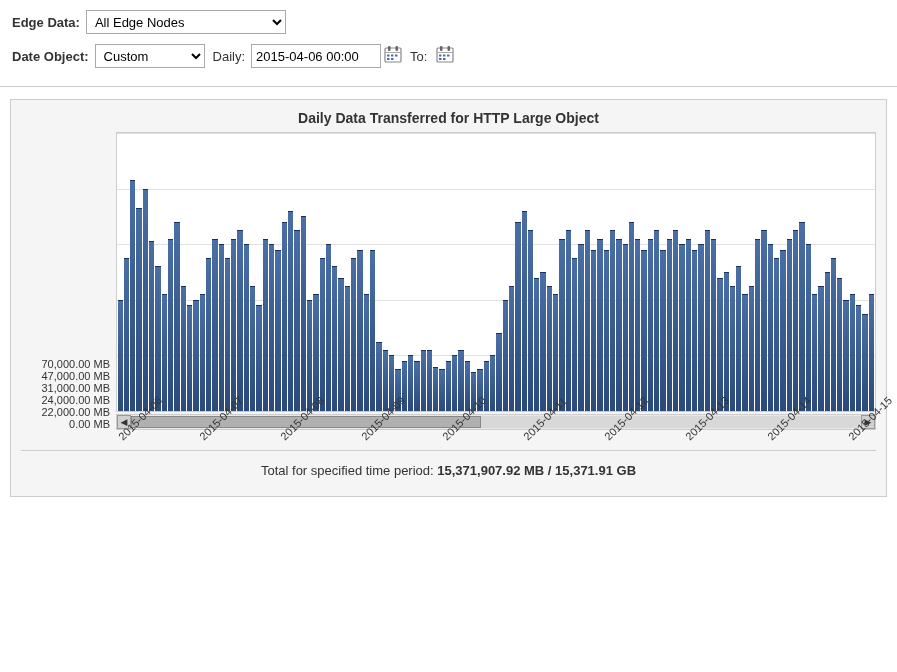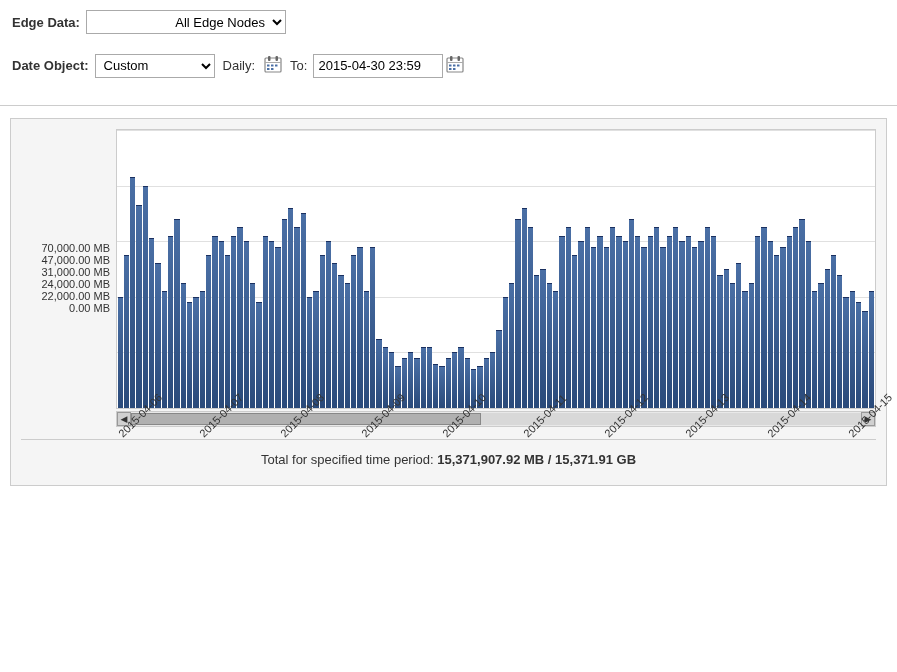--- a/index.html
+++ b/index.html
@@ -27,44 +27,43 @@
     }
     select, input[type="text"] {
       border: 1px solid #aaa;
       background: #fff;
       padding: 2px 4px;
       font-size: 13px;
       height: 24px;
     }
     .edge-nodes-select {
       width: 200px;
-      text-align: right;
     }
     .date-range-select {
-      width: 120px;
+      width: 110px;
     }
     .date-input {
       width: 130px;
     }
     .cal-icon {
       display: inline-block;
       width: 20px;
       height: 20px;
       margin-left: 3px;
       cursor: pointer;
       vertical-align: middle;
       position: relative;
       top: -1px;
     }
     .cal-icon svg {
       width: 18px;
       height: 18px;
     }
     .to-label {
-      margin: 14px 6px;
+      margin: 4px 6px;
     }
     .from-label {
       margin: 0 6px 0 8px;
     }
     .chart-container {
       margin: 12px 10px 10px 10px;
       border: 1px solid #ccc;
       background: #f5f5f5;
       padding: 10px 10px 10px 10px;
     }
@@ -75,21 +74,21 @@
       margin-bottom: 6px;
     }
     .chart-area {
       display: flex;
       flex-direction: row;
       align-items: stretch;
     }
     .y-axis {
       display: flex;
       flex-direction: column;
-      justify-content: center;
+      justify-content: flex-end;
       align-items: flex-end;
       padding-right: 6px;
       width: 95px;
       flex-shrink: 0;
     }
     .y-label {
       font-size: 11px;
       color: #333;
       white-space: nowrap;
     }
@@ -175,21 +174,21 @@
       color: #333;
       transform: rotate(-45deg);
       transform-origin: top left;
       white-space: nowrap;
     }
     .total-bar {
       text-align: center;
       font-size: 13px;
       padding: 12px 0 8px 0;
       border-top: 1px solid #ccc;
-      margin-top: 12px;
+      margin-top: 20px;
     }
     .total-label {
       font-weight: normal;
     }
     .total-value {
       font-weight: bold;
     }
   </style>
 </head>
 <body>
@@ -203,52 +202,53 @@
   </div>
   <div class="control-row">
     <span class="control-label">Date Object:</span>
     <select class="date-range-select">
       <option selected="">Custom</option>
       <option>Last 7 Days</option>
       <option>Last 30 Days</option>
       <option>Last 90 Days</option>
     </select>
     <span class="from-label">Daily:</span>
+    <input type="text" class="date-input" value="2015-04-06 00:00" style="">
     <span class="cal-icon">
       <svg viewBox="0 0 18 18" xmlns="http://www.w3.org/2000/svg">
         <rect x="1" y="3" width="16" height="14" rx="1" fill="#fff" stroke="#888" stroke-width="1.2"></rect>
         <rect x="4" y="1" width="2.5" height="5" rx="1" fill="#666"></rect>
         <rect x="11.5" y="1" width="2.5" height="5" rx="1" fill="#666"></rect>
         <line x1="1" y1="7.5" x2="17" y2="7.5" stroke="#aaa" stroke-width="1"></line>
         <rect x="3" y="9.5" width="2.5" height="2" rx="0.3" fill="#4a6fa5"></rect>
         <rect x="7" y="9.5" width="2.5" height="2" rx="0.3" fill="#4a6fa5"></rect>
         <rect x="11" y="9.5" width="2.5" height="2" rx="0.3" fill="#4a6fa5"></rect>
         <rect x="3" y="13" width="2.5" height="2" rx="0.3" fill="#4a6fa5"></rect>
         <rect x="7" y="13" width="2.5" height="2" rx="0.3" fill="#4a6fa5"></rect>
       </svg>
     </span>
     <span class="to-label">To:</span>
-    <input type="text" class="date-input" value="2015-04-30 23:59" style="">
     <span class="cal-icon">
       <svg viewBox="0 0 18 18" xmlns="http://www.w3.org/2000/svg">
         <rect x="1" y="3" width="16" height="14" rx="1" fill="#fff" stroke="#888" stroke-width="1.2"></rect>
         <rect x="4" y="1" width="2.5" height="5" rx="1" fill="#666"></rect>
         <rect x="11.5" y="1" width="2.5" height="5" rx="1" fill="#666"></rect>
         <line x1="1" y1="7.5" x2="17" y2="7.5" stroke="#aaa" stroke-width="1"></line>
         <rect x="3" y="9.5" width="2.5" height="2" rx="0.3" fill="#4a6fa5"></rect>
         <rect x="7" y="9.5" width="2.5" height="2" rx="0.3" fill="#4a6fa5"></rect>
         <rect x="11" y="9.5" width="2.5" height="2" rx="0.3" fill="#4a6fa5"></rect>
         <rect x="3" y="13" width="2.5" height="2" rx="0.3" fill="#4a6fa5"></rect>
         <rect x="7" y="13" width="2.5" height="2" rx="0.3" fill="#4a6fa5"></rect>
       </svg>
     </span>
   </div>
 </div>
 
 <div class="chart-container">
+  <div class="chart-title">Daily Data Transferred for HTTP Large Object</div>
 
   <div class="chart-area">
     <div class="y-axis">
 
     <div class="y-label">70,000.00 MB</div>
         <div class="y-label">47,000.00 MB</div>
         <div class="y-label">31,000.00 MB</div>
         <div class="y-label">24,000.00 MB</div>
         <div class="y-label">22,000.00 MB</div>
         <div class="y-label">0.00 MB</div>

